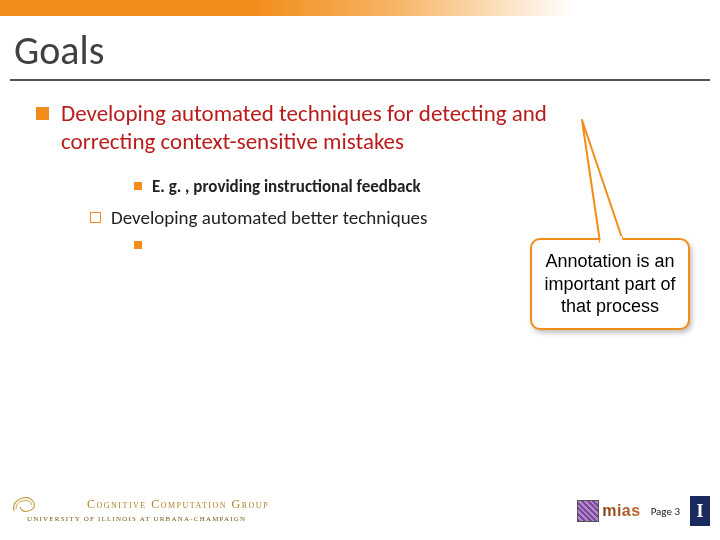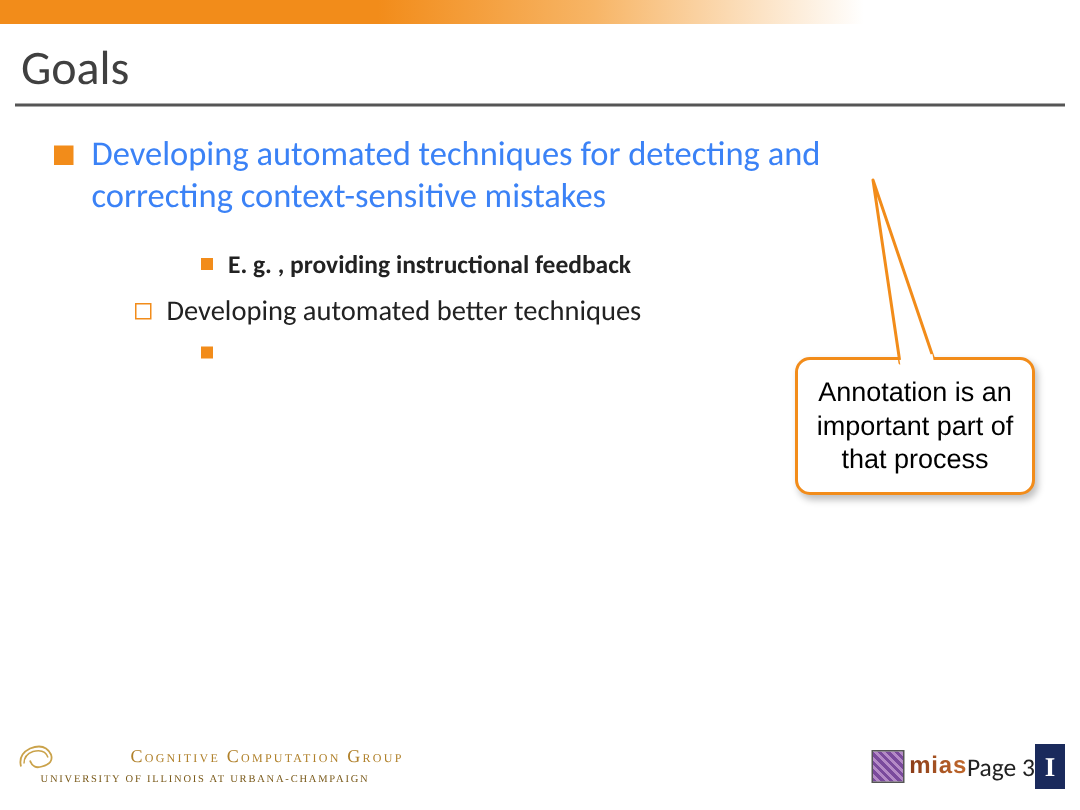--- a/index.html
+++ b/index.html
@@ -10,37 +10,37 @@
     position: relative;
     overflow: hidden;
     color: #222;
   }
   .topbar {
     width: 720px; height: 16px;
     background: linear-gradient(to right,
       #f28c1a 0%, #f28c1a 35%, #f7b566 55%, #ffffff 80%, #ffffff 100%);
   }
   .title {
-    font-size: 32px;
+    font-size: 40px;
     color: #404040;
     margin: 10px 0 4px 14px;
     font-weight: 400;
   }
   .underline {
     height: 1.5px; background: #555;
     margin: 0 10px 18px 10px;
   }
   .content { position: relative; padding: 0 24px; }
 
   .lvl1 { display: flex; margin-bottom: 20px; }
   .lvl1 .bullet {
     width: 13px; height: 13px; background: #f28c1a;
     margin: 8px 12px 0 12px; flex: 0 0 auto;
   }
-  .lvl1 .text { font-size: 23px; line-height: 1.25; color: #3b82f6; max-width: 550px; }
+  .lvl1 .text { font-size: 23px; line-height: 1.25; color: #b91c1c; max-width: 550px; }
 
   .lvl2 { display: flex; margin: 8px 0 2px 66px; }
   .lvl2 .bullet {
     width: 11px; height: 11px; border: 1.5px solid #f28c1a;
     margin: 6px 10px 0 0; flex: 0 0 auto;
   }
   .lvl2 .text { font-size: 19px; line-height: 1.3; }
 
   .lvl3 { display: flex; margin: 4px 0 6px 110px; }
   .lvl3 .bullet {
@@ -87,40 +87,40 @@
   .logo-left .l1 { font-size: 12px; letter-spacing: 1.5px; font-variant: small-caps; margin-left: 41px; }
   .logo-left .l2 { font-size: 7px; letter-spacing: 1.2px; color: #7a5a1a; }
   .logo-left .swirl {
     display: inline-block;
     width: 28px; height: 22px;
     vertical-align: middle;
     margin-right: 4px;
   }
   .footer-right {
     position: absolute; right: 10px; bottom: 4px;
-    display: flex; align-items: center;  margin-top: 24px;
+    display: flex; align-items: center; gap: 10px; margin-top: 24px;
   }
   .mias {
     display: flex; align-items: center; gap: 3px;
   }
   .mias-sq {
     width: 22px; height: 22px;
     background: repeating-linear-gradient(45deg,#7a4a9c,#7a4a9c 2px,#b48ac6 2px,#b48ac6 4px);
     border: 1px solid #555;
   }
   .mias-text {
     font-family: Arial, sans-serif;
     font-size: 16px; font-weight: 700;
     background: linear-gradient(to right,#8a3c18,#c26a2d);
     -webkit-background-clip: text;
     background-clip: text;
     color: transparent;
     letter-spacing: 0.5px;
   }
-  .pagenum { font-size: 17px; color: #222; text-align: center; }
+  .pagenum { font-size: 11px; color: #222; text-align: center; }
   .iblock {
     width: 20px; height: 30px;
     background: #1a2a5c;
     display: flex; align-items: center; justify-content: center;
   }
   .iblock .i {
     font-family: Georgia, serif;
     color: #fff; font-weight: 700; font-size: 18px;
   }
 </style>

